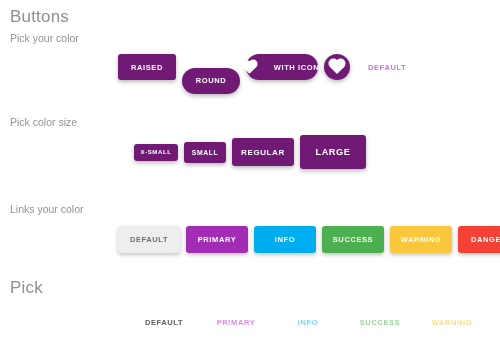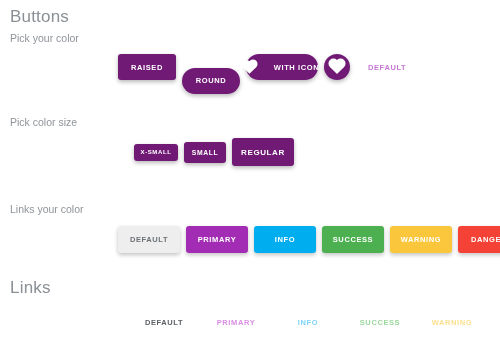--- a/index.html
+++ b/index.html
@@ -177,21 +177,21 @@
 <body>
 
 <div class="section-title" id="title-buttons">Buttons</div>
 
 <div class="section-sub" id="sub-style">Pick your color</div>
 
 <div class="section-sub" id="sub-size">Pick color size</div>
 
 <div class="section-sub" id="sub-color">Links your color</div>
 
-<div class="section-title" id="title-links">Links</div>
+<div class="section-title" id="title-links">Pick</div>
 
 <div class="row" id="row-style">
 
   <button class="btn btn-raised">RAISED</button>
 
   <button class="btn btn-round">ROUND</button>
 
   <button class="btn btn-with-icon">
     <span class="heart"></span>
     <span>WITH ICON</span>
@@ -205,20 +205,21 @@
 </div>
 
 <div class="row" id="row-size">
 
   <button class="btn btn-size size-xsmall">X-SMALL</button>
 
   <button class="btn btn-size size-small">SMALL</button>
 
   <button class="btn btn-size size-regular">REGULAR</button>
 
+  <button class="btn btn-size size-large">LARGE</button>
 </div>
 
 <div class="row" id="row-color">
 
   <button class="btn btn-color" style="background: rgb(238, 238, 238); color: rgb(107, 112, 117);">DEFAULT</button>
 
   <button class="btn btn-color" style="background: rgb(163, 44, 181); color: rgb(255, 255, 255);">PRIMARY</button>
 
   <button class="btn btn-color" style="background: rgb(0, 174, 239); color: rgb(255, 255, 255);">INFO</button>
 

